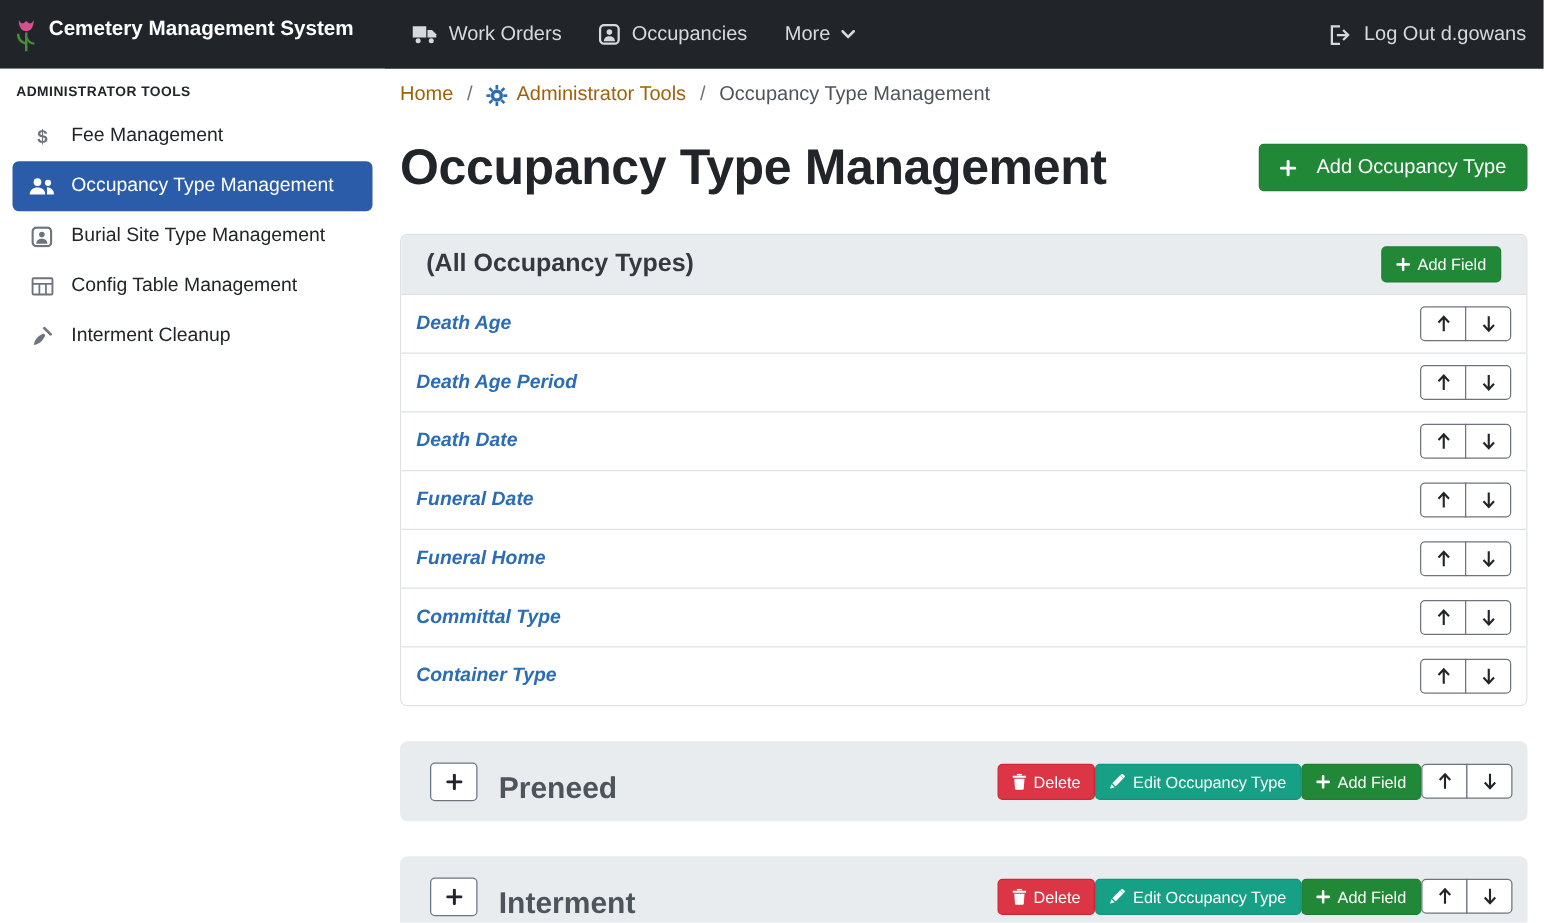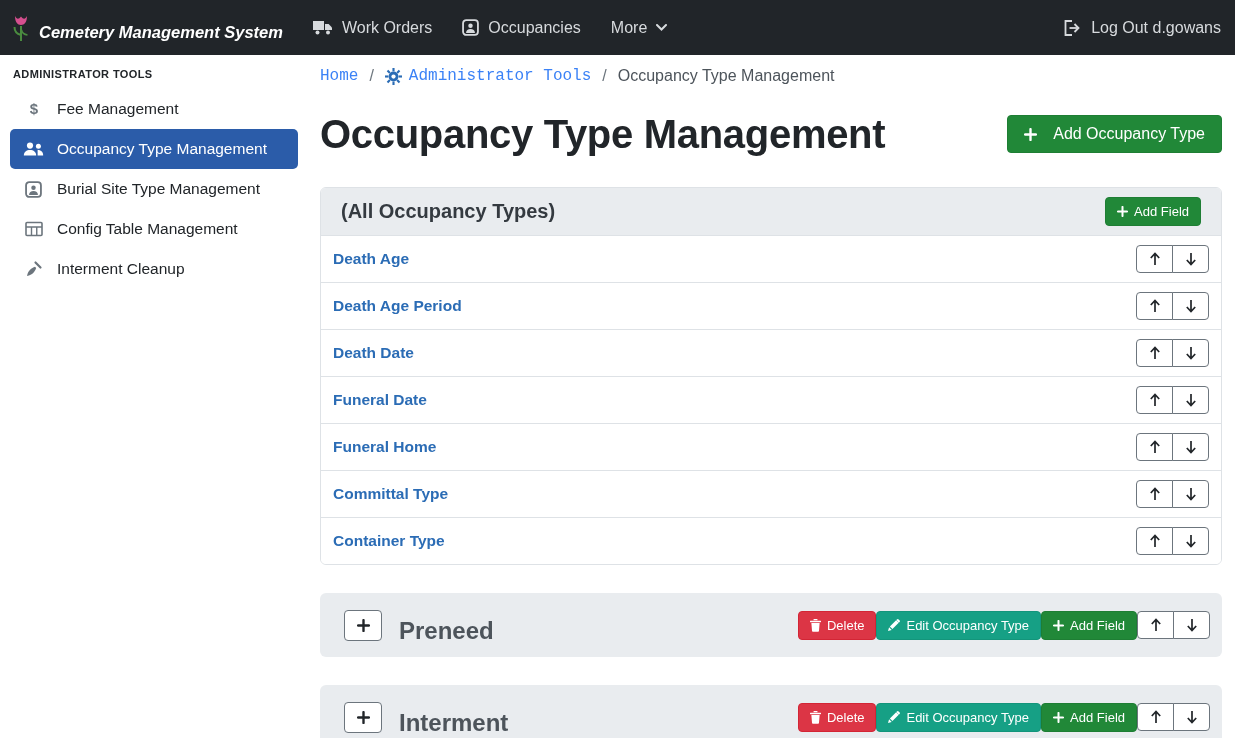--- a/index.html
+++ b/index.html
@@ -11,21 +11,21 @@
   }
   a { text-decoration: none; cursor: pointer; }
   button { font-family: inherit; cursor: pointer; }
   .icon { display: inline-flex; align-items: center; justify-content: center; line-height: 0; }
 
   
   .navbar {
     height: 55px; background: #212529; color: #dee2e6;
     display: flex; align-items: center; padding: 0 12px;
   }
-  .brand-wrap { display: flex; align-items: flex-end; gap: 9px; margin-right: 15px; cursor: pointer; font-style: italic; }
+  .brand-wrap { display: flex; align-items: flex-start; gap: 9px; margin-right: 32px; cursor: pointer; }
   .brand { color: #fff; font-weight: 700; font-size: 16.5px; }
   .nav-item {
     display: flex; align-items: center; gap: 9px;
     padding: 0 15px; font-size: 16px; color: #d7dadd; height: 55px; justify-content: center;
   }
   .nav-right { margin-left: auto; padding-right: 2px; }
 
   
   .layout { display: flex; height: 683px; }
   .sidebar { flex: 0 0 308px; width: 308px; padding-top: 13px; background: #fff; }
@@ -39,21 +39,21 @@
     border-radius: 5px; font-size: 15.5px; color: #212529;
   }
   .side-item .icon { width: 21px; color: #6c757d; }
   .side-item.active { background: #2b5ca9; color: #fff; }
   .side-item.active .icon { color: #fff; }
 
   .main { flex: 1; padding: 0 13px 0 12px; }
 
   
   .breadcrumb { display: flex; align-items: center; gap: 11px; font-size: 16px; margin-top: 12px; }
-  .breadcrumb a { color: #3b82f6; display: inline-flex; align-items: center; gap: 7px; font-family: Liberation Mono, monospace; }
+  .breadcrumb a { color: #a16207; display: inline-flex; align-items: center; gap: 7px; }
   .crumb-sep { color: #6c757d; }
   .crumb-current { color: #4d545b; }
 
   
   .title-row { display: flex; align-items: center; justify-content: space-between; margin-top: 26px; }
   h1 { margin: 0; font-size: 40px; line-height: 46px; font-weight: 600; color: #212529; letter-spacing: -0.3px; }
 
   
   .btn {
     display: inline-flex; align-items: center; gap: 16px;
@@ -76,21 +76,21 @@
   
   .card { margin-top: 30px; border: 1px solid #dee2e6; border-radius: 6px; overflow: hidden; background: #fff; }
   .card-header {
     background: #e9ecef; padding: 9px 20px 9px 20px; height: 48px;
     display: flex; align-items: center; justify-content: space-between;
     border-bottom: 1px solid #dee2e6;
   }
   .card-title { font-size: 20px; font-weight: 600; color: #343a40; }
   .field-row {
     display: flex; align-items: center; justify-content: space-between;
-    padding: 9px 12px; background: #fff; border-top: 1px solid #dee2e6;
+    padding: 9px 12px; background: #fff; border-top: 1px solid #dee2e6; font-style: italic;
   }
   .field-row:first-child { border-top: none; }
   .row-label { color: #2b6cb5; font-weight: 700; font-size: 15.5px; }
 
   
   .type-section {
     margin-top: 28px; background: #e9ecef; border-radius: 6px;
     min-height: 55px; padding: 12px 12px; display: flex; align-items: center;
   }
   .expand-btn {

